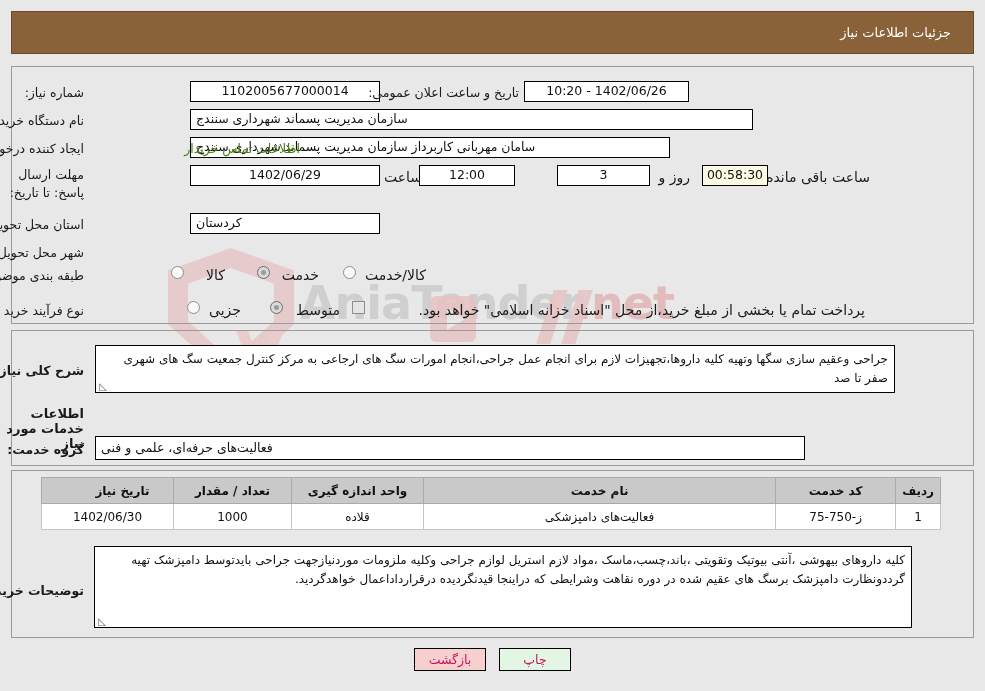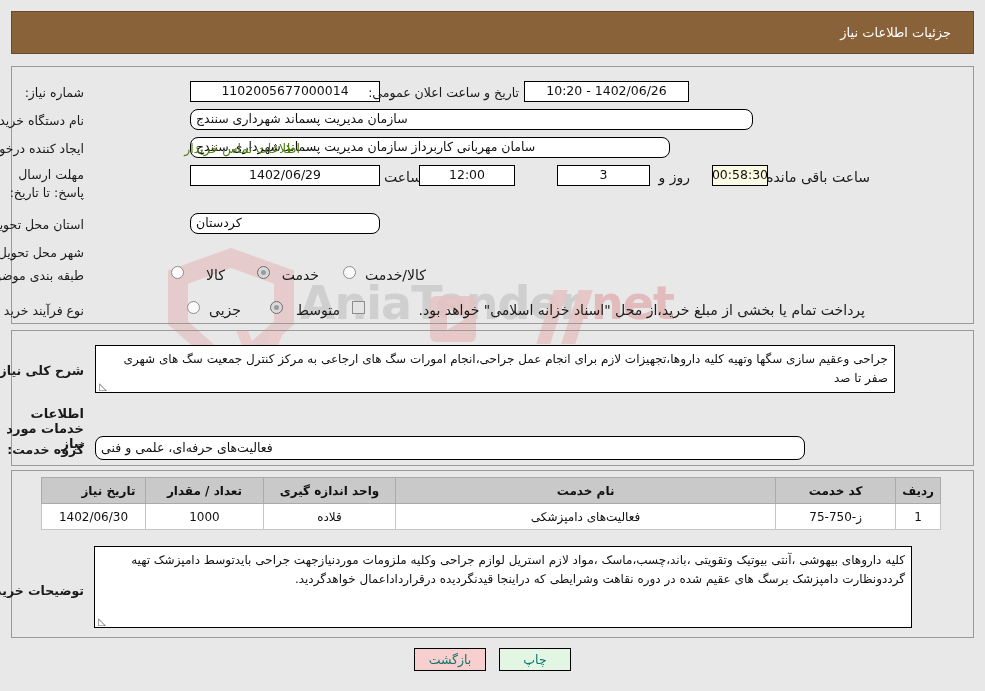--- a/index.html
+++ b/index.html
@@ -133,21 +133,21 @@
     display: flex;
     align-items: center;
     padding: 0 5px;
     z-index: 3;
     height: 21px;
     line-height: 1;
     overflow: hidden;
     white-space: nowrap;
   }
   .fld.center { justify-content: center; }
-  .fld.right  { justify-content: flex-end; border-radius: 8px; }
+  .fld.right  { justify-content: flex-end; }
   .fld.yellow { background: #fbfbe3; }
 
   .linktext {
     position: absolute;
     font-size: 12.5px;
     color: #4d7c0f;
     cursor: pointer;
     white-space: nowrap;
     z-index: 3;
   }
@@ -254,21 +254,21 @@
     left: 0; right: 0;
     top: 648px;
     display: flex;
     justify-content: center;
     gap: 13px;
     z-index: 3;
   }
   .btn {
     border: 1px solid #000;
     font-size: 12.5px;
-    color: #0f766e;
+    color: #be185d;
     padding: 3px 0;
     width: 72px;
     text-align: center;
     cursor: pointer;
     font-family: "DejaVu Sans", "Liberation Sans", sans-serif;
   }
   .btn.ret   { background: #f8cfcf; }
   .btn.print { background: #e3f5e3; }
 </style>
 </head>
@@ -304,21 +304,21 @@
   <div class="lbl" style="right:901px; top:141px;">ایجاد کننده درخواست:</div>
   <div class="fld right" style="right:315px; top:137px; width:480px;">سامان مهربانی کاربرداز سازمان مدیریت پسماند شهرداری سنندج</div>
   <div class="linktext" style="right:685px; top:141px;">اطلاعات تماس خریدار</div>
 
   <div class="lbl" style="right:901px; top:166px; width:86px; text-align:right; line-height:1.45; white-space:normal;">مهلت ارسال پاسخ: تا تاریخ:</div>
   <div class="fld center" style="right:605px; top:165px; width:190px;">1402/06/29</div>
   <div class="plain" style="right:563px; top:169px;">ساعت</div>
   <div class="fld center" style="right:470px; top:165px; width:96px;">12:00</div>
   <div class="fld center" style="right:335px; top:165px; width:93px;">3</div>
   <div class="plain" style="right:295px; top:169px;">روز و</div>
-  <div class="fld center yellow" style="right:217px; top:165px; width:56px;">00:58:30</div>
+  <div class="fld center yellow" style="right:217px; top:165px; width:66px;">00:58:30</div>
   <div class="plain" style="right:115px; top:169px;">ساعت باقی مانده</div>
 
   <div class="lbl" style="right:901px; top:217px;">استان محل تحویل:</div>
   <div class="fld right" style="right:605px; top:213px; width:190px;">کردستان</div>
 
   <div class="lbl" style="right:901px; top:245px;">شهر محل تحویل:</div>
 
   <div class="lbl" style="right:901px; top:268px;">طبقه بندی موضوعی:</div>
 
   <div class="radio" style="right:801px; top:266px;"></div>
@@ -358,21 +358,21 @@
 
   <div class="tbl-wrap">
     <table class="grid">
       <thead>
         <tr>
           <th style="width:42px;">ردیف</th>
           <th style="width:120px;">کد خدمت</th>
           <th>نام خدمت</th>
           <th style="width:132px;">واحد اندازه گیری</th>
           <th style="width:118px;">تعداد / مقدار</th>
-          <th style="width:104px;padding-left:36px;">تاریخ نیاز</th>
+          <th style="width:132px;padding-left:36px;">تاریخ نیاز</th>
         </tr>
       </thead>
       <tbody>
         <tr>
           <td>1</td>
           <td>ز-750-75</td>
           <td>فعالیت‌های دامپزشکی</td>
           <td>قلاده</td>
           <td>1000</td>
           <td>1402/06/30</td>

